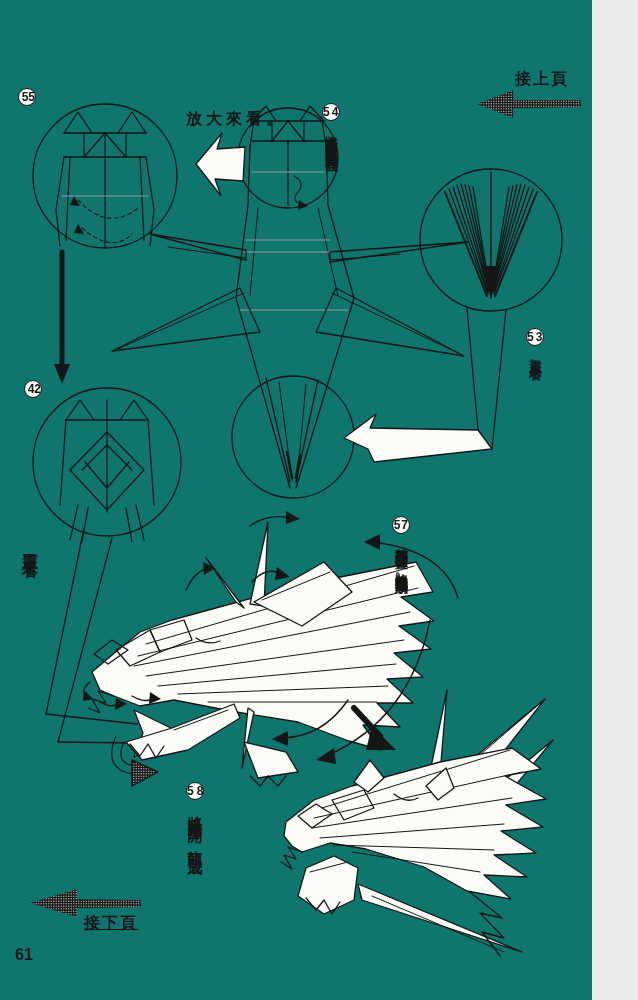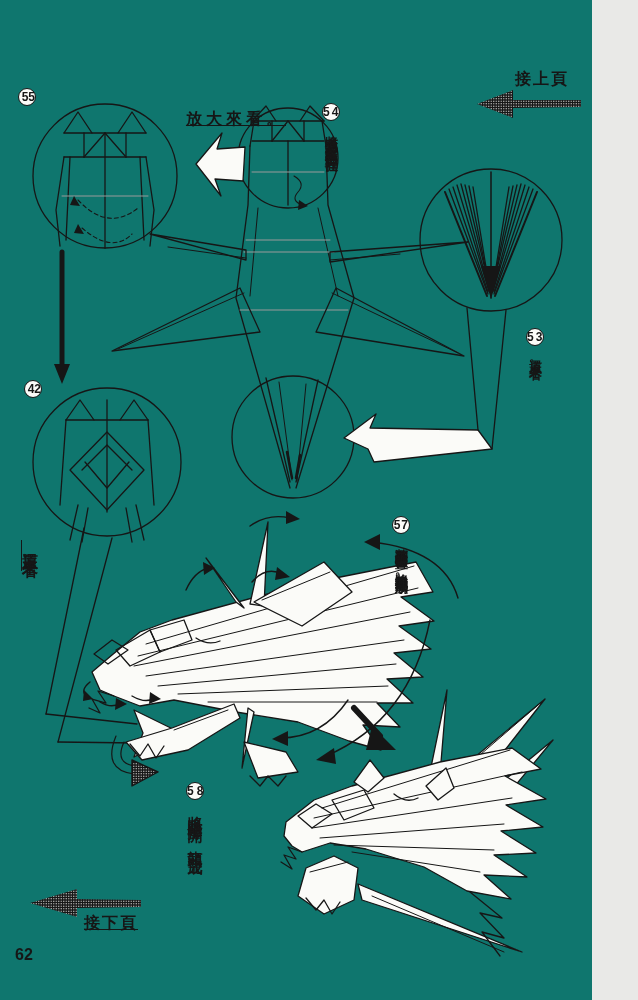--- a/index.html
+++ b/index.html
@@ -9,21 +9,21 @@
   svg{position:absolute;left:0;top:0;}
   .txt{position:absolute;font-weight:bold;color:#161616;white-space:nowrap;}
   .vtext{writing-mode:vertical-rl;text-orientation:upright;}
   .stepnum{display:inline-block;width:16px;height:16px;line-height:16px;border:1.5px solid #161616;
            border-radius:50%;text-align:right;font-size:12px;font-weight:bold;
            writing-mode:horizontal-tb;margin-bottom:4px;background:#fbfbf8;}
   .stepnum.abs{position:absolute;}
   .nav-label{font-size:16px;letter-spacing:2px;}
   .note-sm{font-size:13px;letter-spacing:2px;line-height:1;}
   .note-md{font-size:15px;letter-spacing:3px;line-height:1;}
-  .note-lg{font-size:16px;letter-spacing:3px;line-height:1;text-decoration:underline;}
+  .note-lg{font-size:16px;letter-spacing:3px;line-height:1;}
   .pagenum{font-size:16px;font-weight:bold;}
 </style>
 </head>
 <body>
 
 <div class="page">
 
 <svg width="638" height="1000" viewBox="0 0 638 1000" fill="none" stroke="#161616" stroke-width="1.3" stroke-linejoin="round" stroke-linecap="round">
   <defs>
     <pattern id="halftone" width="5" height="5" patternUnits="userSpaceOnUse">
@@ -253,21 +253,21 @@
     <polyline points="306,898 316,910 324,900 332,914 340,902"></polyline>
     <line x1="310" y1="872" x2="348" y2="862" stroke-width="1"></line>
     <polygon points="358,884 522,952 362,900" fill="#fbfbf8"></polygon>
     <line x1="372" y1="896" x2="504" y2="952" stroke-width="1"></line>
     <polyline points="470,892 502,918 480,913 504,938 482,932 500,956"></polyline>
   </g>
 </svg>
 
   <div class="txt nav-label" style="left:515px;top:69px;">接上頁</div>
   <div class="txt nav-label" style="left:84px;top:913px;text-decoration:underline;">接下頁</div>
-  <div class="txt pagenum" style="left:15px;top:946px;">62</div>
+  <div class="txt pagenum" style="left:15px;top:946px;">61</div>
 
   <span class="stepnum abs" style="left:18px;top:88px;">55</span>
   <span class="stepnum abs" style="left:24px;top:380px;">42</span>
 
   <div class="txt note-lg" style="left:186px;top:111px;letter-spacing:4px;">放大來看。</div>
 
   <div class="txt vtext note-sm" style="left:526px;top:328px;height:92px;">
     <span class="stepnum">53</span><span>還原來看。</span>
   </div>
 

